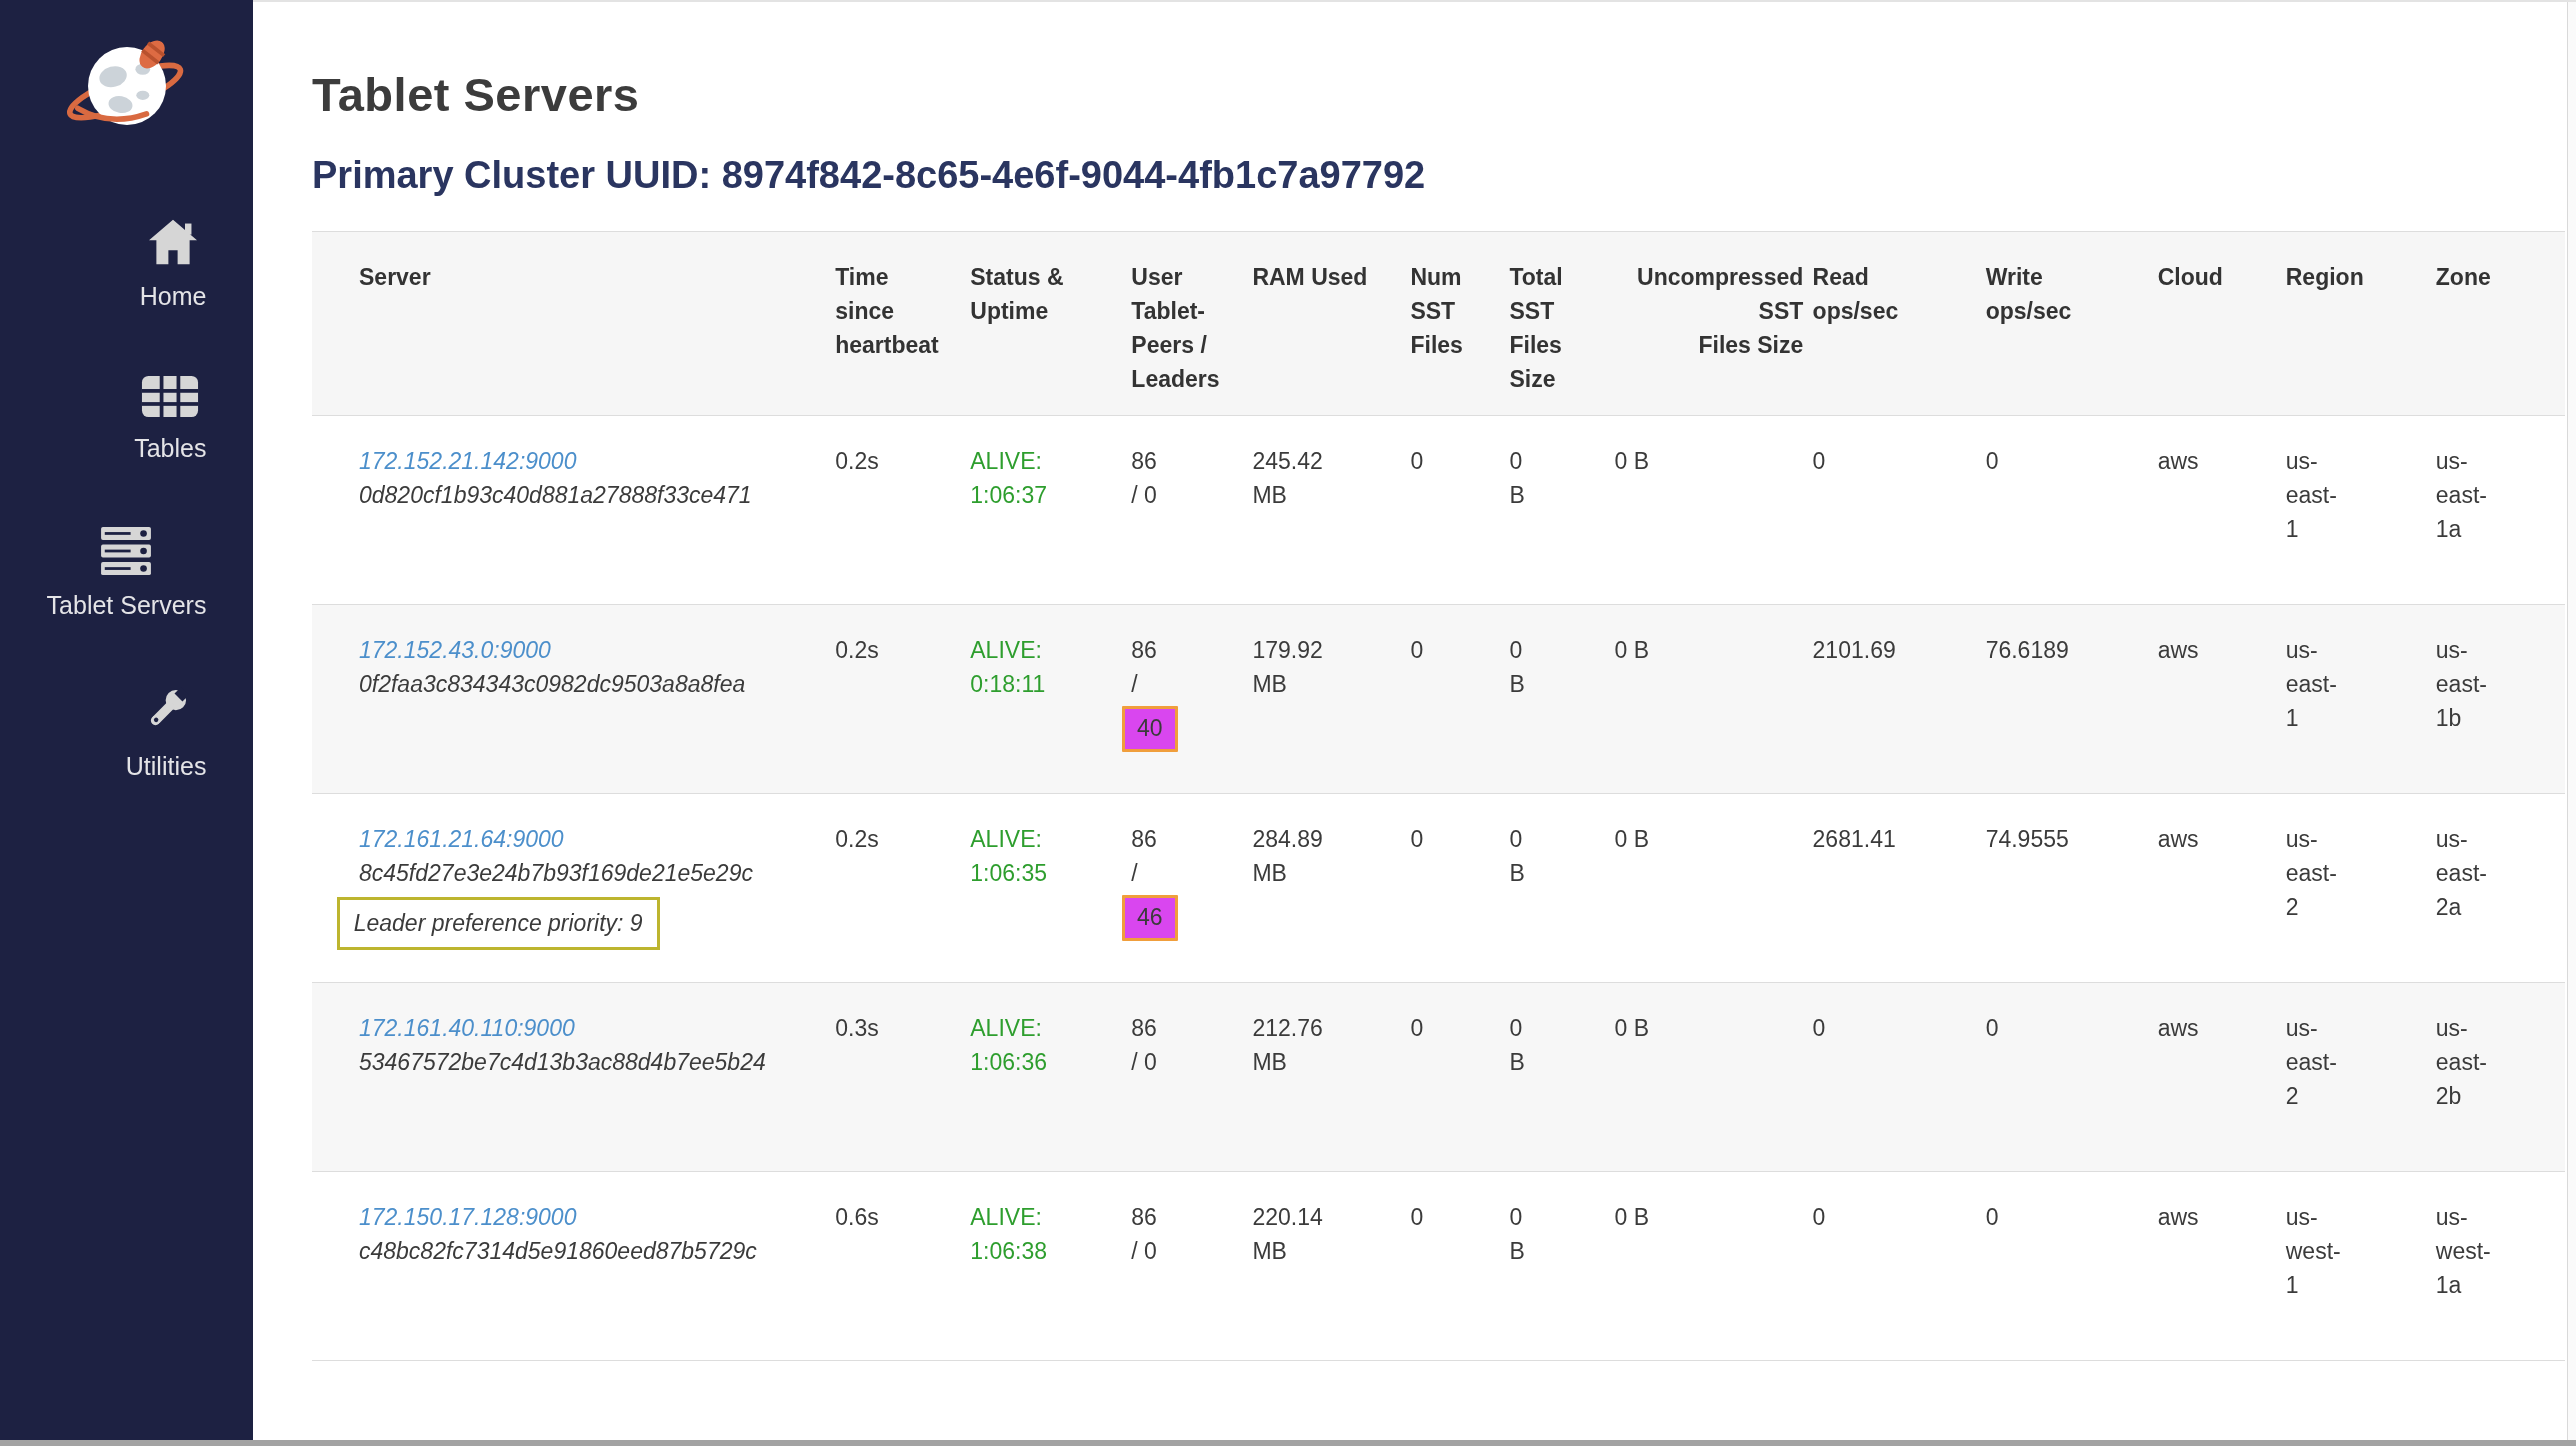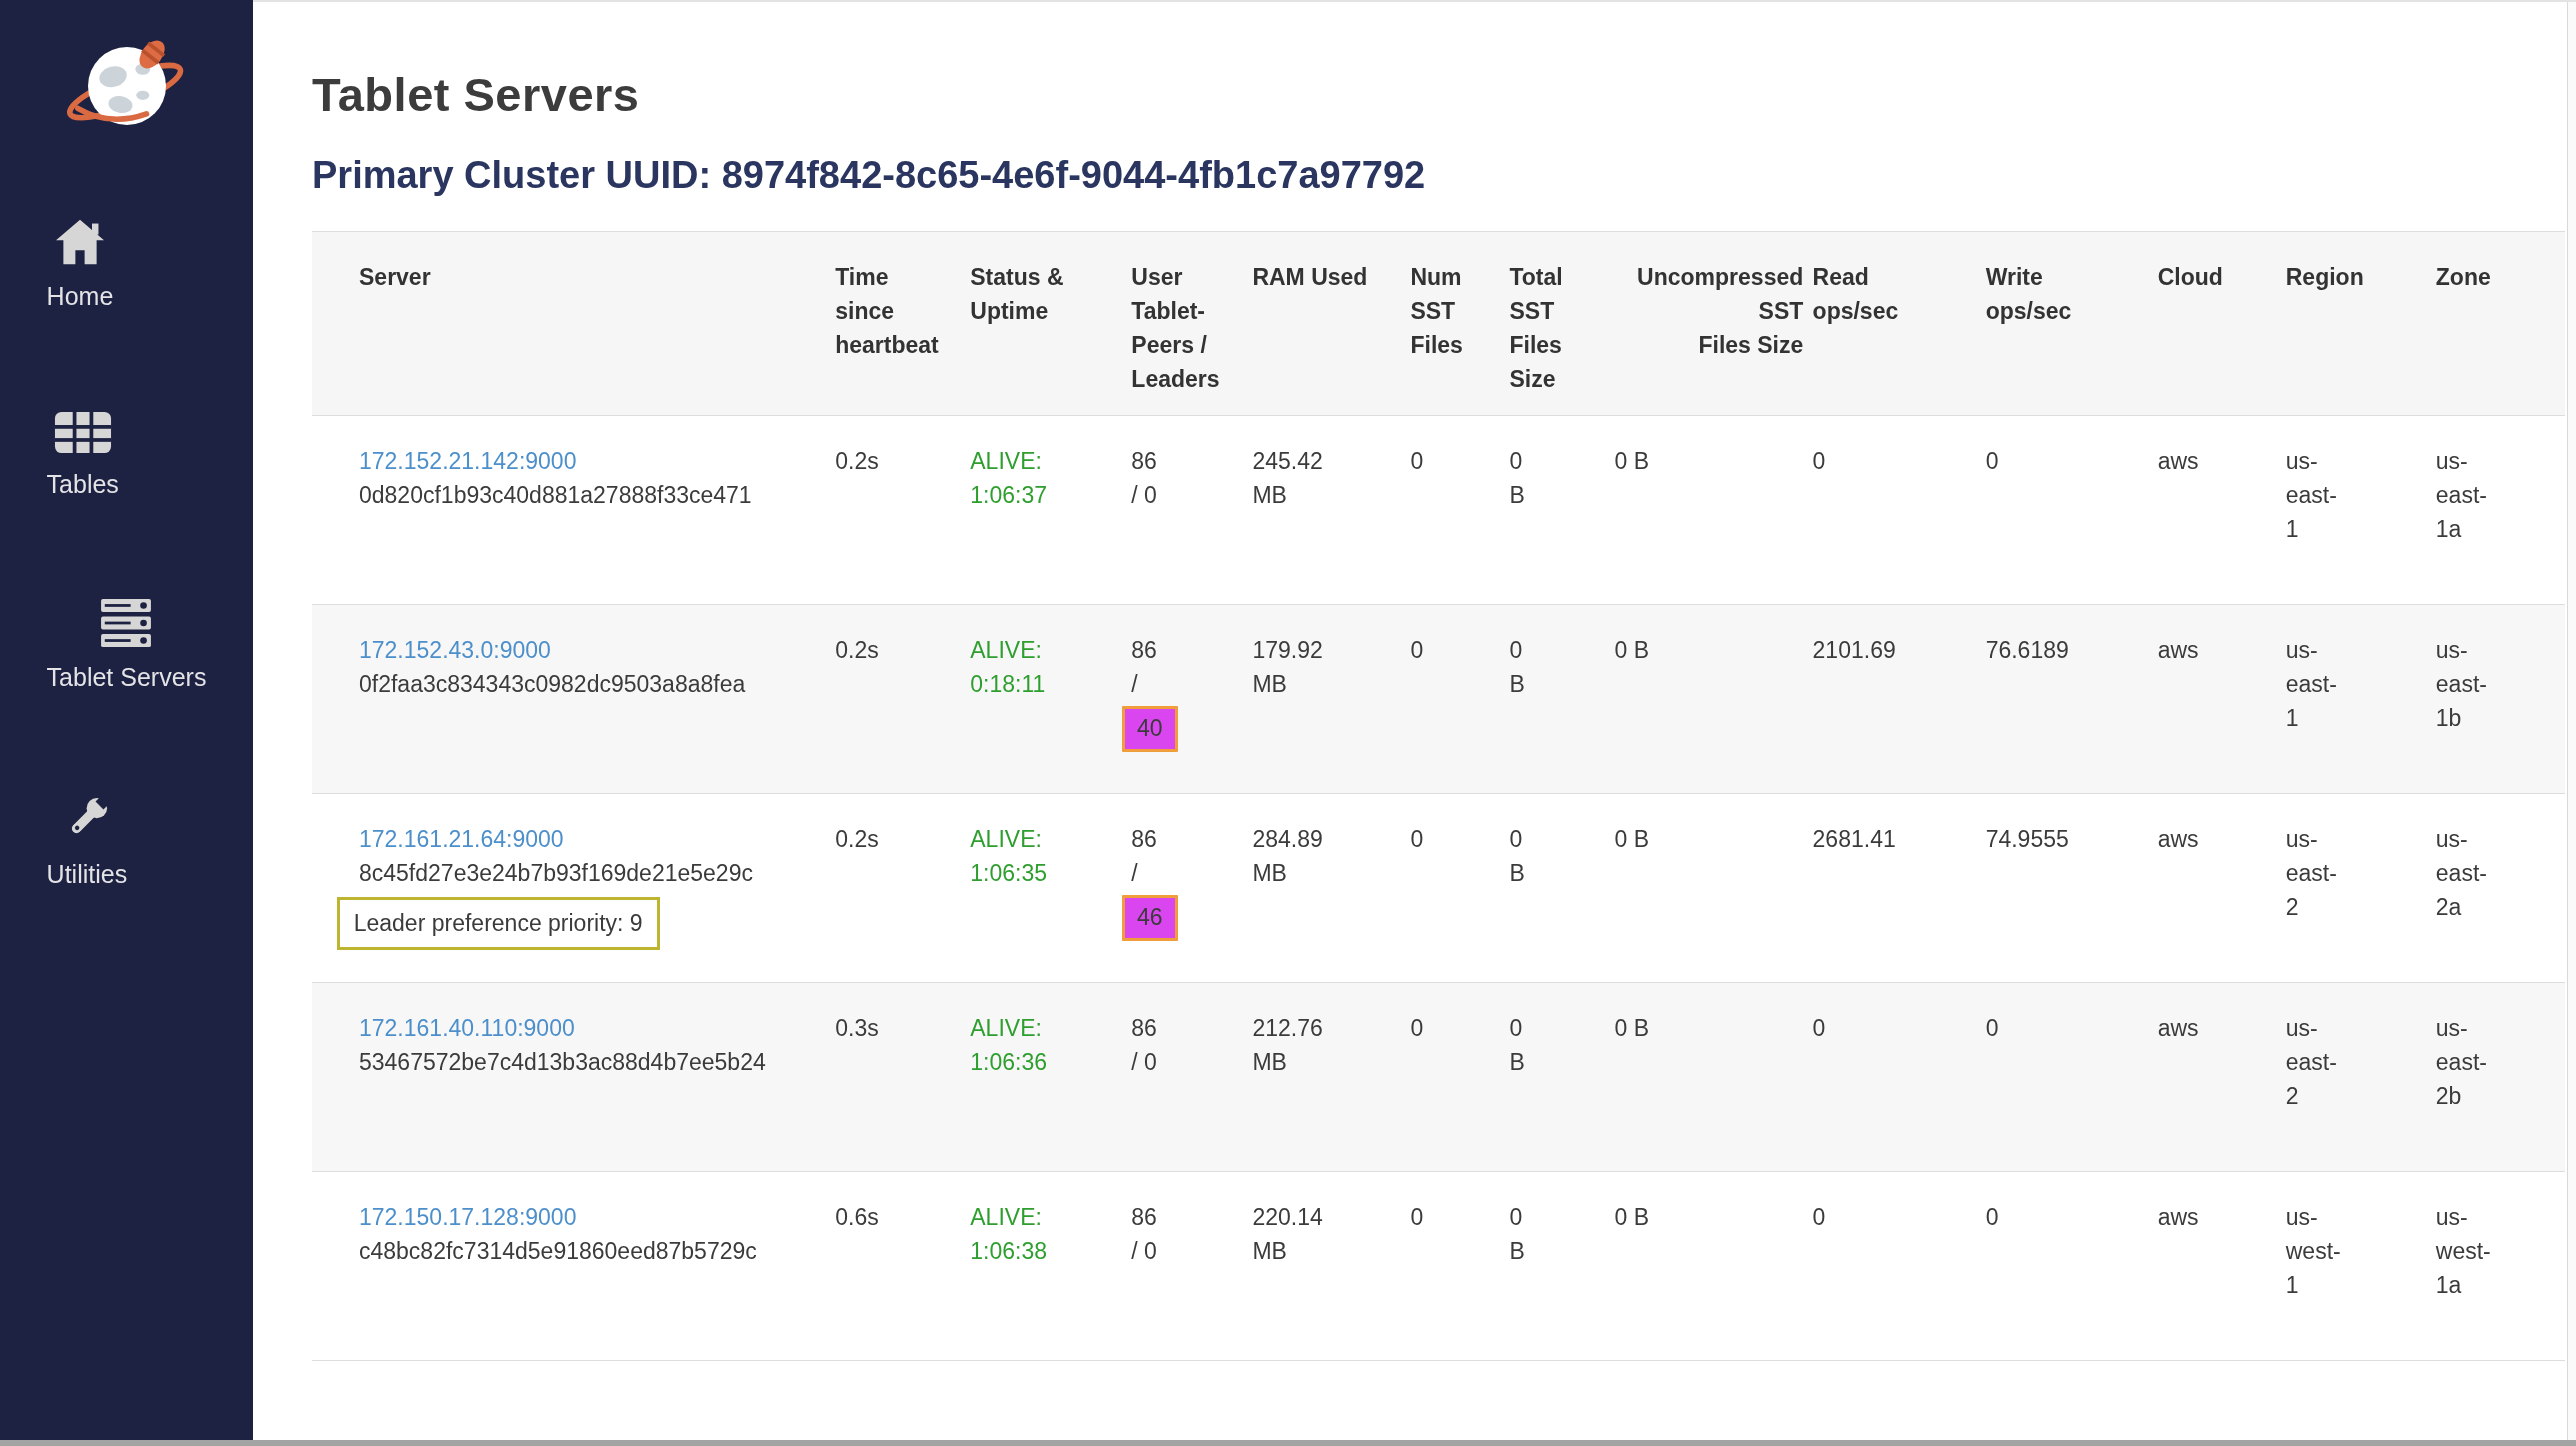--- a/index.html
+++ b/index.html
@@ -13,21 +13,21 @@
   }
   .app { display: flex; width: 2576px; height: 1446px; }
 
   
   .sidebar {
     width: 253px; min-width: 253px; height: 100%;
     background: #1d2142;
     display: flex; flex-direction: column; align-items: center;
   }
   .logo-wrap { margin-top: 34px; width: 140px; height: 104px; }
-  .nav { margin-top: 80px; display: flex; flex-direction: column; align-items: flex-start; gap: 101px; }
+  .nav { margin-top: 80px; display: flex; flex-direction: column; align-items: flex-end; gap: 65px; }
   .nav-item { display: flex; flex-direction: column; align-items: center; gap: 13px; cursor: pointer; }
   .nav-label { color: #e4e4e7; font-size: 25px; line-height: 28px; }
 
   
   .main { flex: 1; padding-left: 59px; position: relative; }
   h1.page-title {
     margin: 67px 0 0 0;
     font-size: 47px; font-weight: bold; color: #3c3c3c; letter-spacing: 0.5px;
   }
   h2.cluster-uuid {
@@ -48,21 +48,21 @@
     border-top: 0.9px solid #dddddd; border-bottom: 0.9px solid #dddddd;
   }
   th:first-child { padding-left: 47px; }
   td {
     vertical-align: top; text-align: left;
     font-size: 23px; color: #3b3b3b;
     line-height: 34px; white-space: pre-line;
     padding: 28px 9.3px 0 0; height: 189px;
     border-bottom: 0.9px solid #dddddd;
   }
-  td:first-child { padding-left: 47px; }
+  td:first-child { padding-left: 47px; font-style: italic; }
   tbody tr { background: #ffffff; }
   tbody tr:nth-child(even) { background: #f7f7f7; }
 
   a.server-link { color: #4c8fcb; text-decoration: none; cursor: pointer; }
   .uuid-line { color: #3b3b3b; }
   td.status-cell { color: #2e9e2e; }
   .peers-box {
     display: inline-block;
     border: 3.7px solid #f09e3c; border-radius: 1px;
     background: #d946ef;

